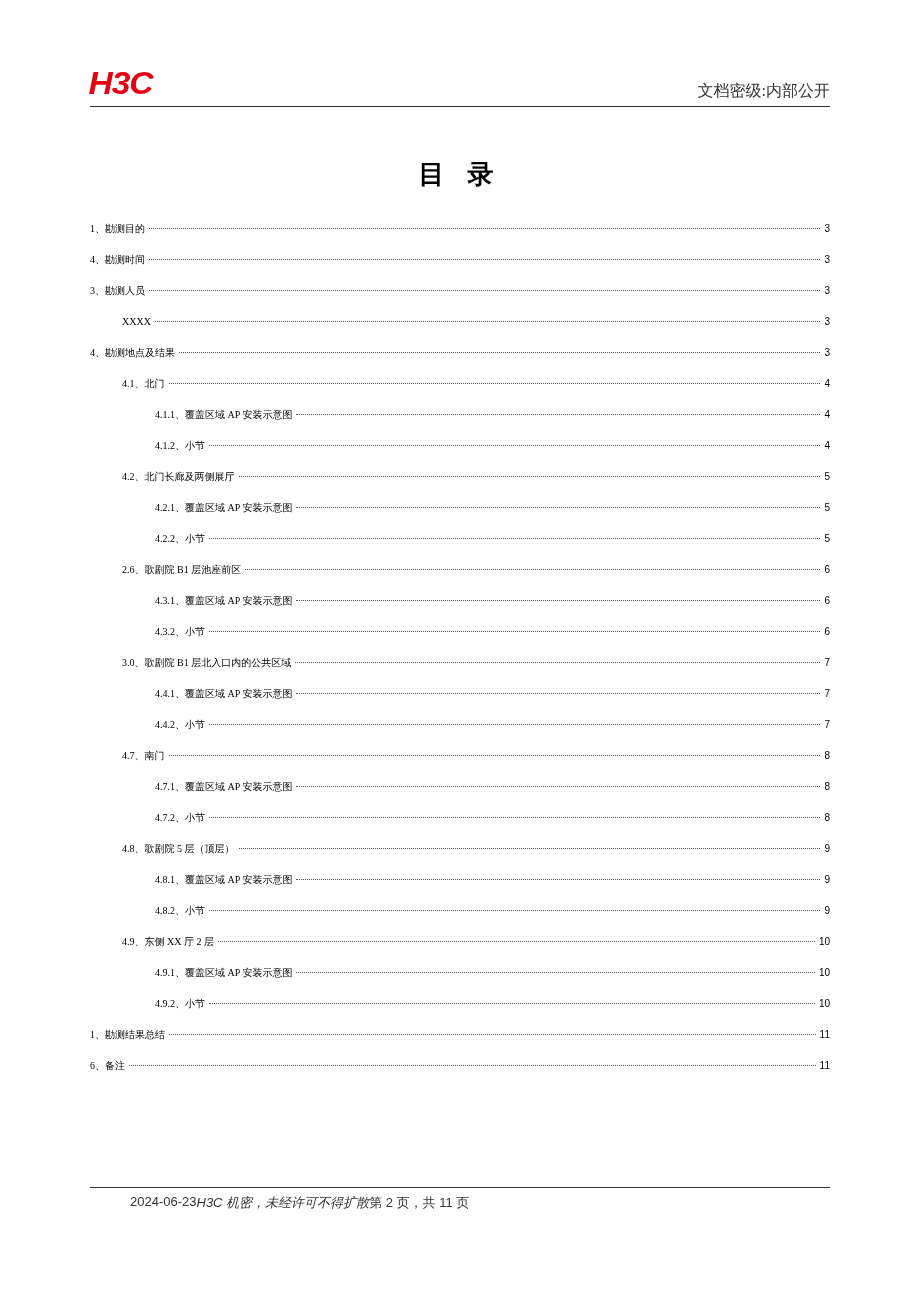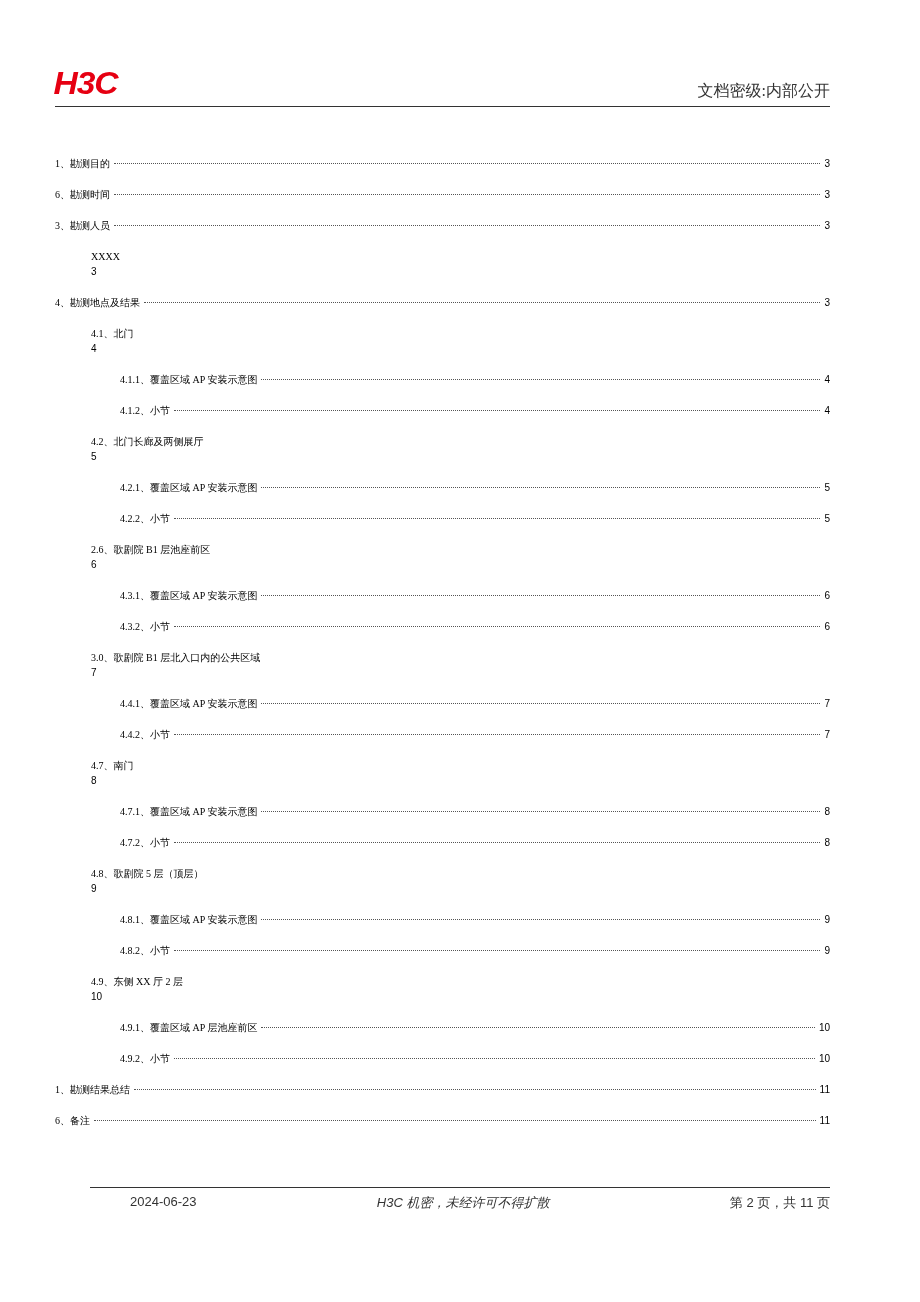--- a/index.html
+++ b/index.html
@@ -6,21 +6,21 @@
       margin: 0;
       padding: 0;
       background: #ffffff;
       font-family: "SimSun", "Microsoft YaHei", serif;
       width: 920px;
       height: 1302px;
       position: relative;
       box-sizing: border-box;
     }
     .page-container {
-      padding: 65px 90px 0 55px;
+      padding: 65px 90px 0 90px;
       height: 100%;
       box-sizing: border-box;
       position: relative;
       border-radius: 22px;
     }
     .header {
       display: flex;
       justify-content: space-between;
       align-items: flex-end;
       border-bottom: 1px solid #333;
@@ -69,59 +69,59 @@
       margin: 0 4px;
       position: relative;
       top: -3px;
     }
     .toc-page {
       flex: 0 0 auto;
       color: #000;
       font-family: sans-serif;
     }
     .level-1 { padding-left: 0; }
-    .level-2 { padding-left: 32px; flex-direction: column; }
+    .level-2 { padding-left: 32px; }
     .level-3 { padding-left: 65px; }
     .footer {
       position: absolute;
       bottom: 90px;
       left: 90px;
       right: 90px;
       border-top: 1px solid #333;
       padding-top: 6px;
       display: flex;
-      justify-content: space-between;
       font-size: 13px;
       color: #333;
       font-family: "SimSun", sans-serif;
       margin-top: 17px;
     }
     .footer-left { flex: 0 0 auto; padding-left: 40px; }
     .footer-center { flex: 0 0 auto; font-style: italic; }
     .footer-right { flex: 0 0 auto; }
   </style>
 </head>
 <body>
 
 <div class="page-container">
 
   <div class="header">
     <div class="logo">H3C</div>
     <div class="classification">文档密级:内部公开</div>
   </div>
 
+  <div class="title">目 录</div>
 
   <div class="toc" id="toc">
       <div class="toc-item level-1">
         <span class="toc-label">1、勘测目的</span>
         <span class="toc-dots"></span>
         <span class="toc-page">3</span>
       </div>
       <div class="toc-item level-1">
-        <span class="toc-label">6、勘测时间</span>
+        <span class="toc-label">4、勘测时间</span>
         <span class="toc-dots"></span>
         <span class="toc-page">3</span>
       </div>
       <div class="toc-item level-1">
         <span class="toc-label">3、勘测人员</span>
         <span class="toc-dots"></span>
         <span class="toc-page">3</span>
       </div>
       <div class="toc-item level-2">
         <span class="toc-label">XXXX</span>
@@ -222,21 +222,21 @@
         <span class="toc-label">4.8.2、小节</span>
         <span class="toc-dots"></span>
         <span class="toc-page">9</span>
       </div>
       <div class="toc-item level-2">
         <span class="toc-label">4.9、东侧 XX 厅 2 层</span>
         <span class="toc-dots"></span>
         <span class="toc-page">10</span>
       </div>
       <div class="toc-item level-3">
-        <span class="toc-label">4.9.1、覆盖区域 AP 层池座前区</span>
+        <span class="toc-label">4.9.1、覆盖区域 AP 安装示意图</span>
         <span class="toc-dots"></span>
         <span class="toc-page">10</span>
       </div>
       <div class="toc-item level-3">
         <span class="toc-label">4.9.2、小节</span>
         <span class="toc-dots"></span>
         <span class="toc-page">10</span>
       </div>
       <div class="toc-item level-1">
         <span class="toc-label">1、勘测结果总结</span>

